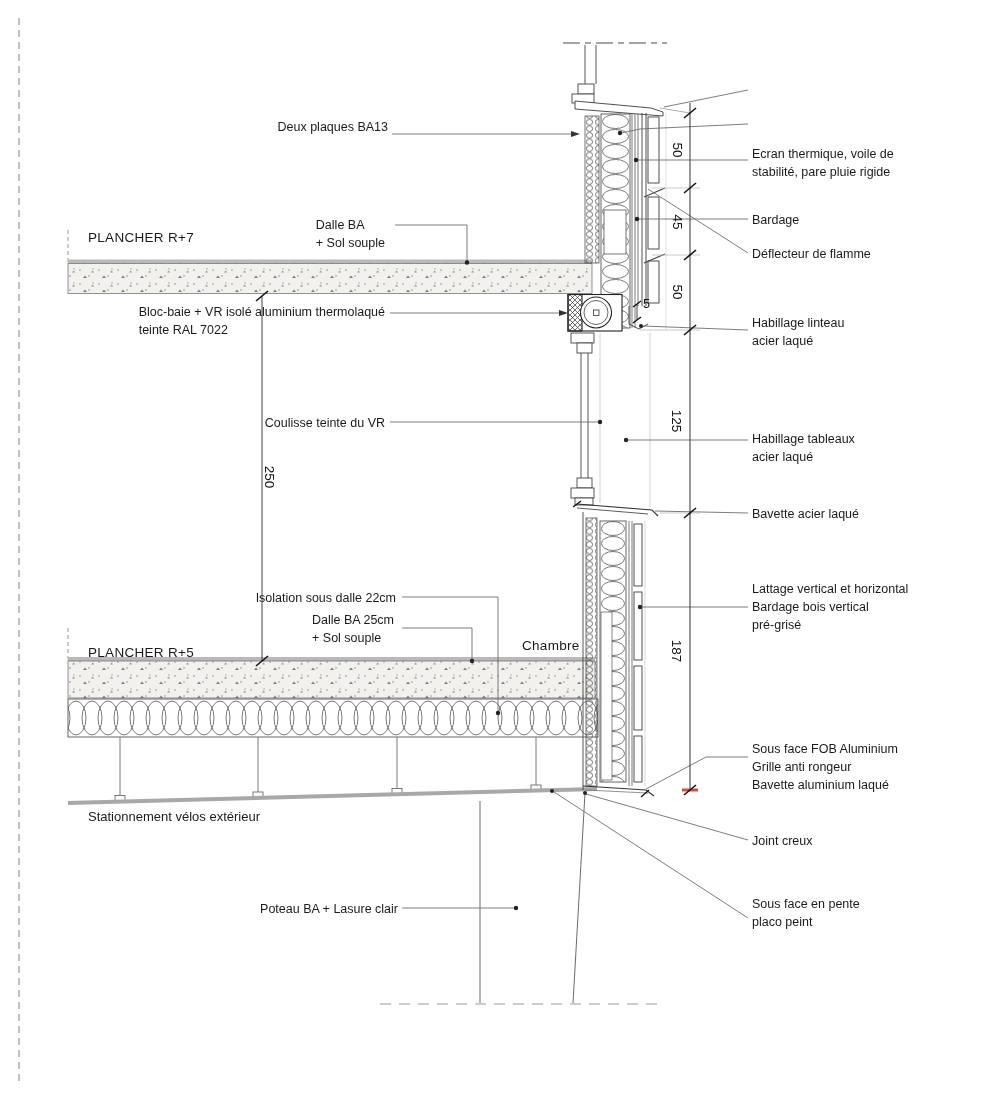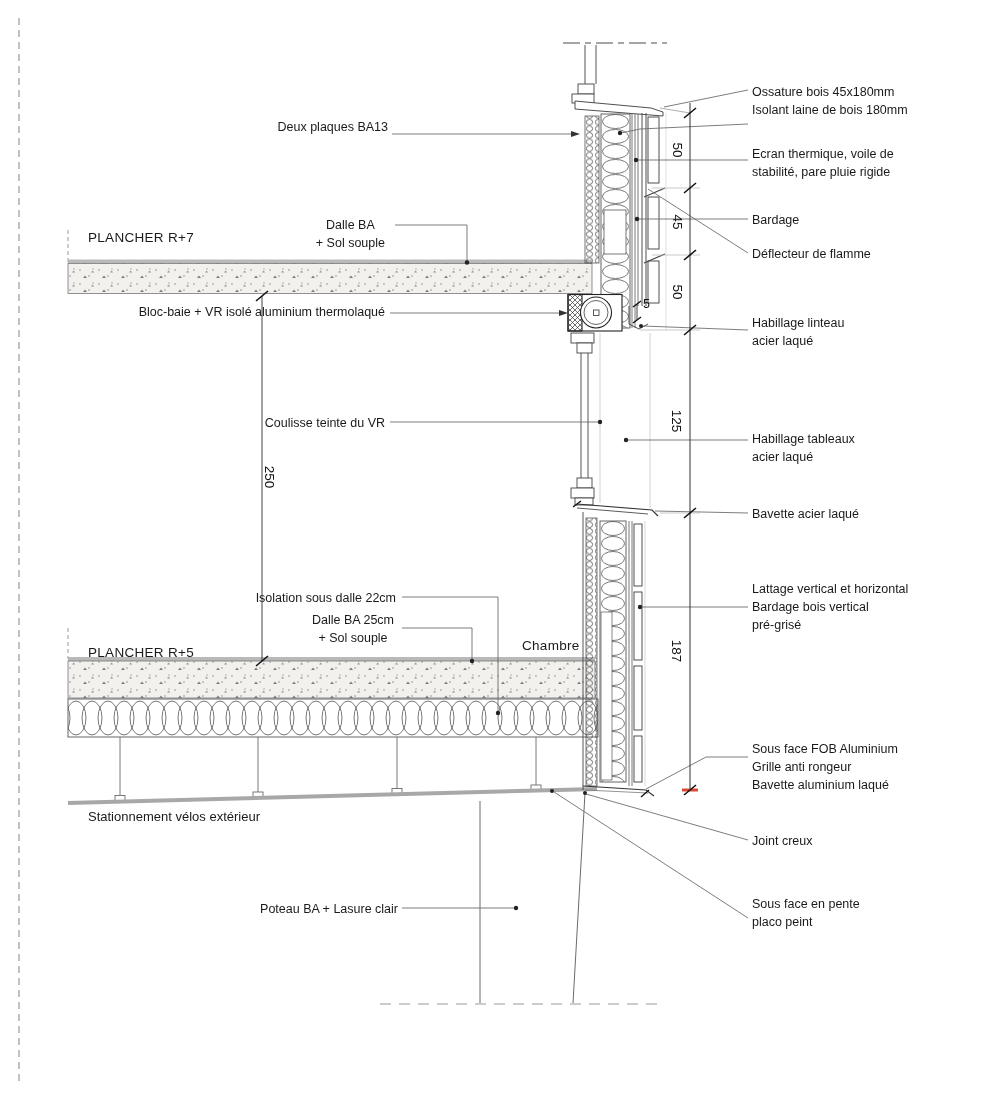--- a/index.html
+++ b/index.html
@@ -1,20 +1,20 @@
 <!DOCTYPE html>
 <html><head>
 <meta charset="utf-8">
 <style>
   html,body{margin:0;padding:0;background:#ffffff;}
   .canvas{position:relative;width:983px;height:1100px;background:#ffffff;overflow:hidden;
           font-family:"Liberation Sans",sans-serif;}
   svg{position:absolute;left:0;top:0;}
   .lbl{position:absolute;font-size:12.5px;line-height:18px;color:#1a1a1a;white-space:nowrap;}
-  .lbl.r{text-align:center;}
+  .lbl.r{text-align:left;}
   .big{font-size:13.5px;letter-spacing:.3px;}
   .vdim{position:absolute;font-size:13.5px;color:#111;white-space:nowrap;
         transform:translate(-50%,-50%) rotate(90deg);}
   .hdim{position:absolute;font-size:12.5px;color:#111;white-space:nowrap;}
 </style>
 </head>
 <body>
 
 <div class="canvas">
 
@@ -226,43 +226,40 @@
 
 <div class="lbl big" style="left:88px;top:229px">PLANCHER R+7</div>
 
 <div class="lbl r" style="right:598px;top:216px">
   <div>Dalle BA</div>
   <div>+ Sol souple</div>
 </div>
 
 <div class="lbl r" style="right:598px;top:303px">
   <div>Bloc-baie + VR isolé aluminium thermolaqué</div>
+  <div>teinte RAL 7022</div>
 </div>
 
 <div class="lbl r" style="right:598px;top:414px">Coulisse teinte du VR</div>
 
 <div class="lbl r" style="right:587px;top:589px">Isolation sous dalle 22cm</div>
 
 <div class="lbl r" style="right:589px;top:611px">
   <div>Dalle BA 25cm</div>
   <div>+ Sol souple</div>
 </div>
 
 <div class="lbl big" style="left:88px;top:644px">PLANCHER R+5</div>
 
 <div class="lbl big" style="left:522px;top:637px">Chambre</div>
 
 <div class="lbl" style="left:88px;top:808px;font-size:13px">Stationnement vélos extérieur</div>
 
 <div class="lbl r" style="right:585px;top:900px">Poteau BA + Lasure clair</div>
 
-<div class="lbl" style="left:752px;top:83px">
-  <div>Ossature bois 45x180mm</div>
-  <div>Isolant laine de bois 180mm</div>
-</div>
 
 <div class="lbl" style="left:752px;top:145px">
   <div>Ecran thermique, voile de</div>
   <div>stabilité, pare pluie rigide</div>
 </div>
 
 <div class="lbl" style="left:752px;top:211px">Bardage</div>
 
 <div class="lbl" style="left:752px;top:245px">Déflecteur de flamme</div>
 

